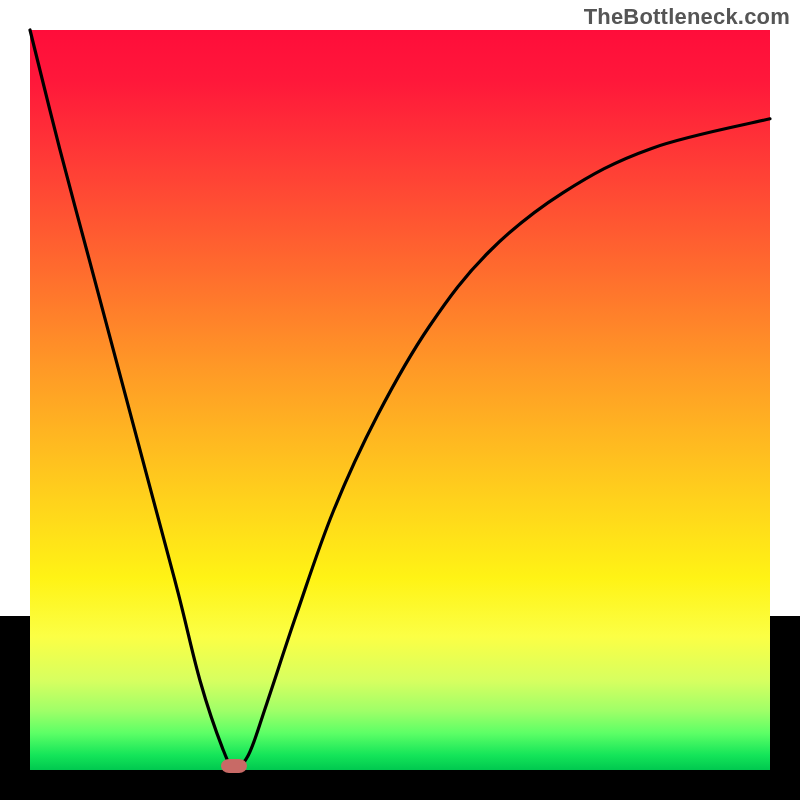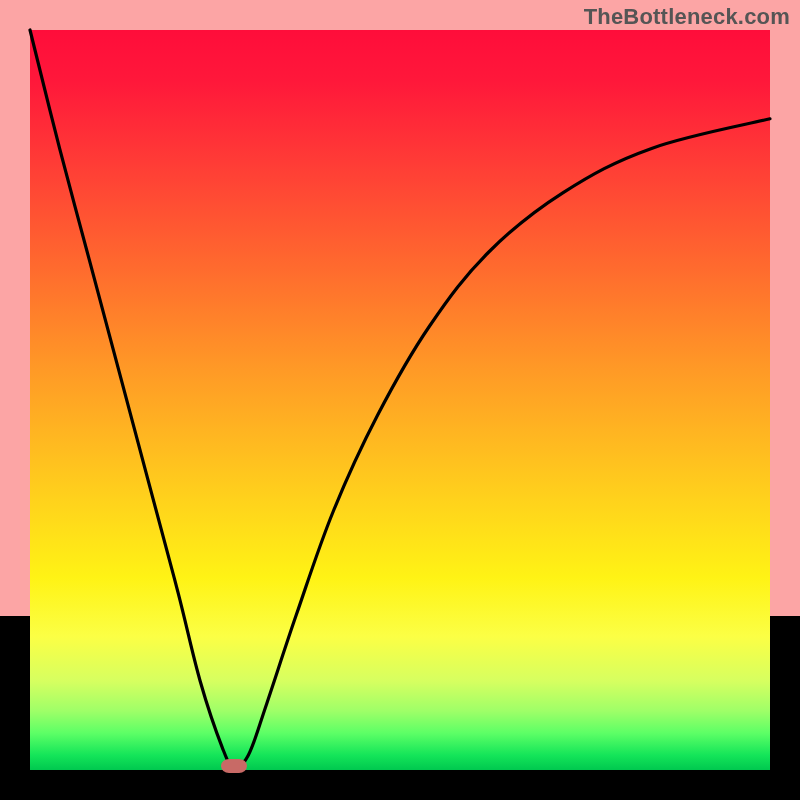--- a/index.html
+++ b/index.html
@@ -8,21 +8,21 @@
     width: 800px;
     height: 800px;
     overflow: hidden;
     background: #000;
     font-family: Arial, Helvetica, sans-serif;
   }
   .frame {
     position: relative;
     width: 800px;
     height: 616px;
-    background: #fca5a5;
+    background: #ffffff;
   }
   .plot-area {
     position: absolute;
     left: 30px;
     top: 30px;
     width: 740px;
     height: 740px;
     
     background: linear-gradient(to bottom,
       #ff0d3a 0%,

